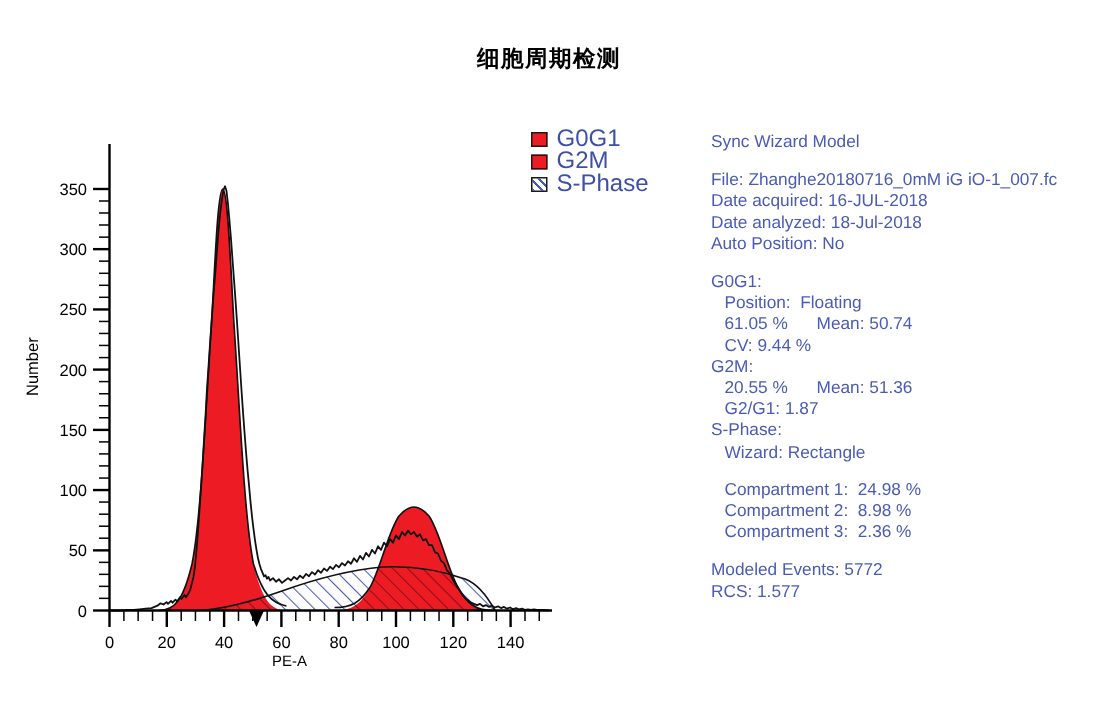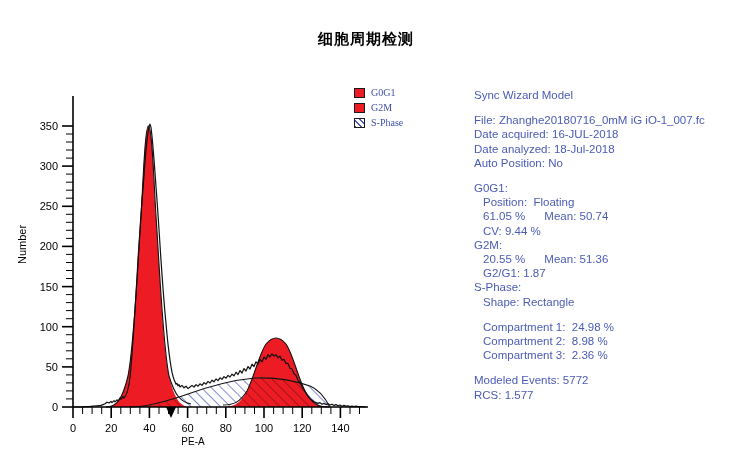--- a/index.html
+++ b/index.html
@@ -73,24 +73,23 @@
     margin-bottom: 1px;
   }
   .swatch {
     width: 11px; height: 10px;
     border: 1px solid #1a1a1a;
     margin-right: 6px;
     flex: 0 0 auto;
     box-sizing: border-box;
   }
   .legend-text {
-    font-size: 10px;
+    font-size: 16px;
     color: #3d4fa8;
     line-height: 12px;
-    font-family: Liberation Serif, serif;
   }
 
   
   .stats {
     position: absolute;
     left: 474px; top: 88px;
     width: 250px;
     color: #4a5bb5;
     font-size: 11.5px;
     line-height: 14.2px;
@@ -385,21 +384,21 @@
     <div class="line">G0G1:</div>
     <div class="line indent1">Position:  Floating</div>
     <div class="line indent1">61.05 %      Mean: 50.74</div>
     <div class="line indent1">CV: 9.44 %</div>
 
     <div class="line">G2M:</div>
     <div class="line indent1">20.55 %      Mean: 51.36</div>
     <div class="line indent1">G2/G1: 1.87</div>
 
     <div class="line">S-Phase:</div>
-    <div class="line indent1">Shape: Rectangle</div>
+    <div class="line indent1">Wizard: Rectangle</div>
     <div class="gap"></div>
 
     <div class="line indent1">Compartment 1:  24.98 %</div>
     <div class="line indent1">Compartment 2:  8.98 %</div>
     <div class="line indent1">Compartment 3:  2.36 %</div>
     <div class="gap"></div>
 
     <div class="line">Modeled Events: 5772</div>
     <div class="line">RCS: 1.577</div>
   </div>

